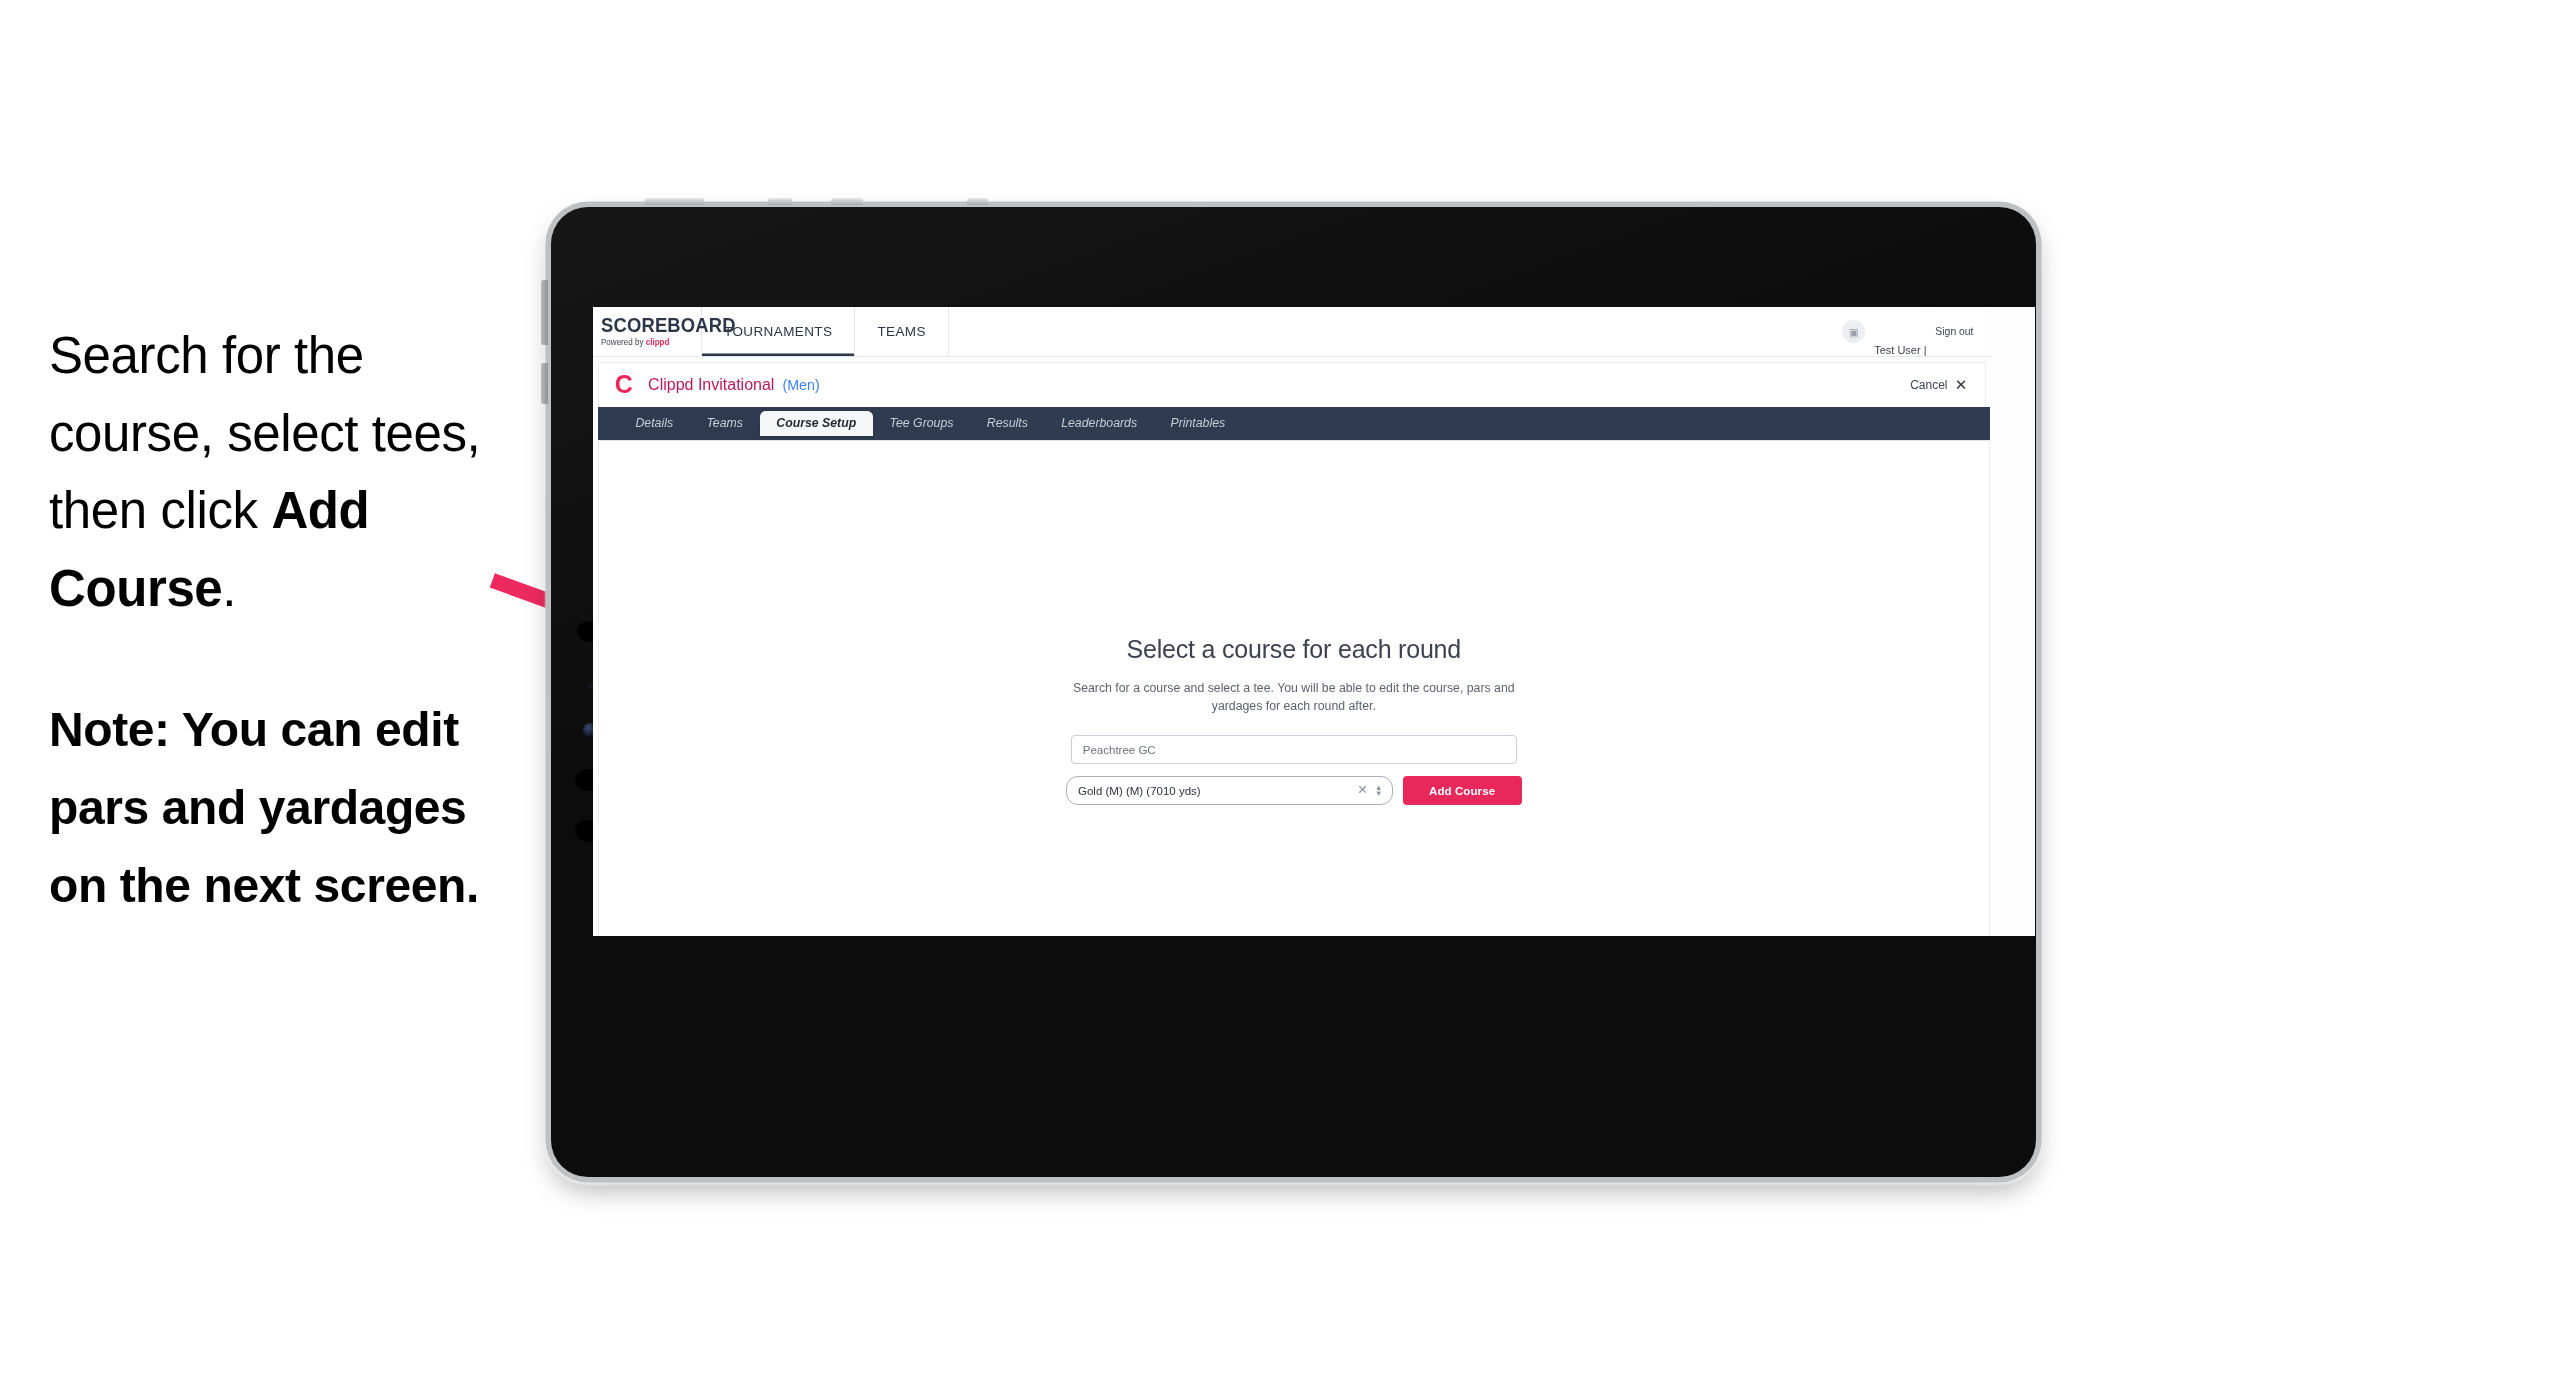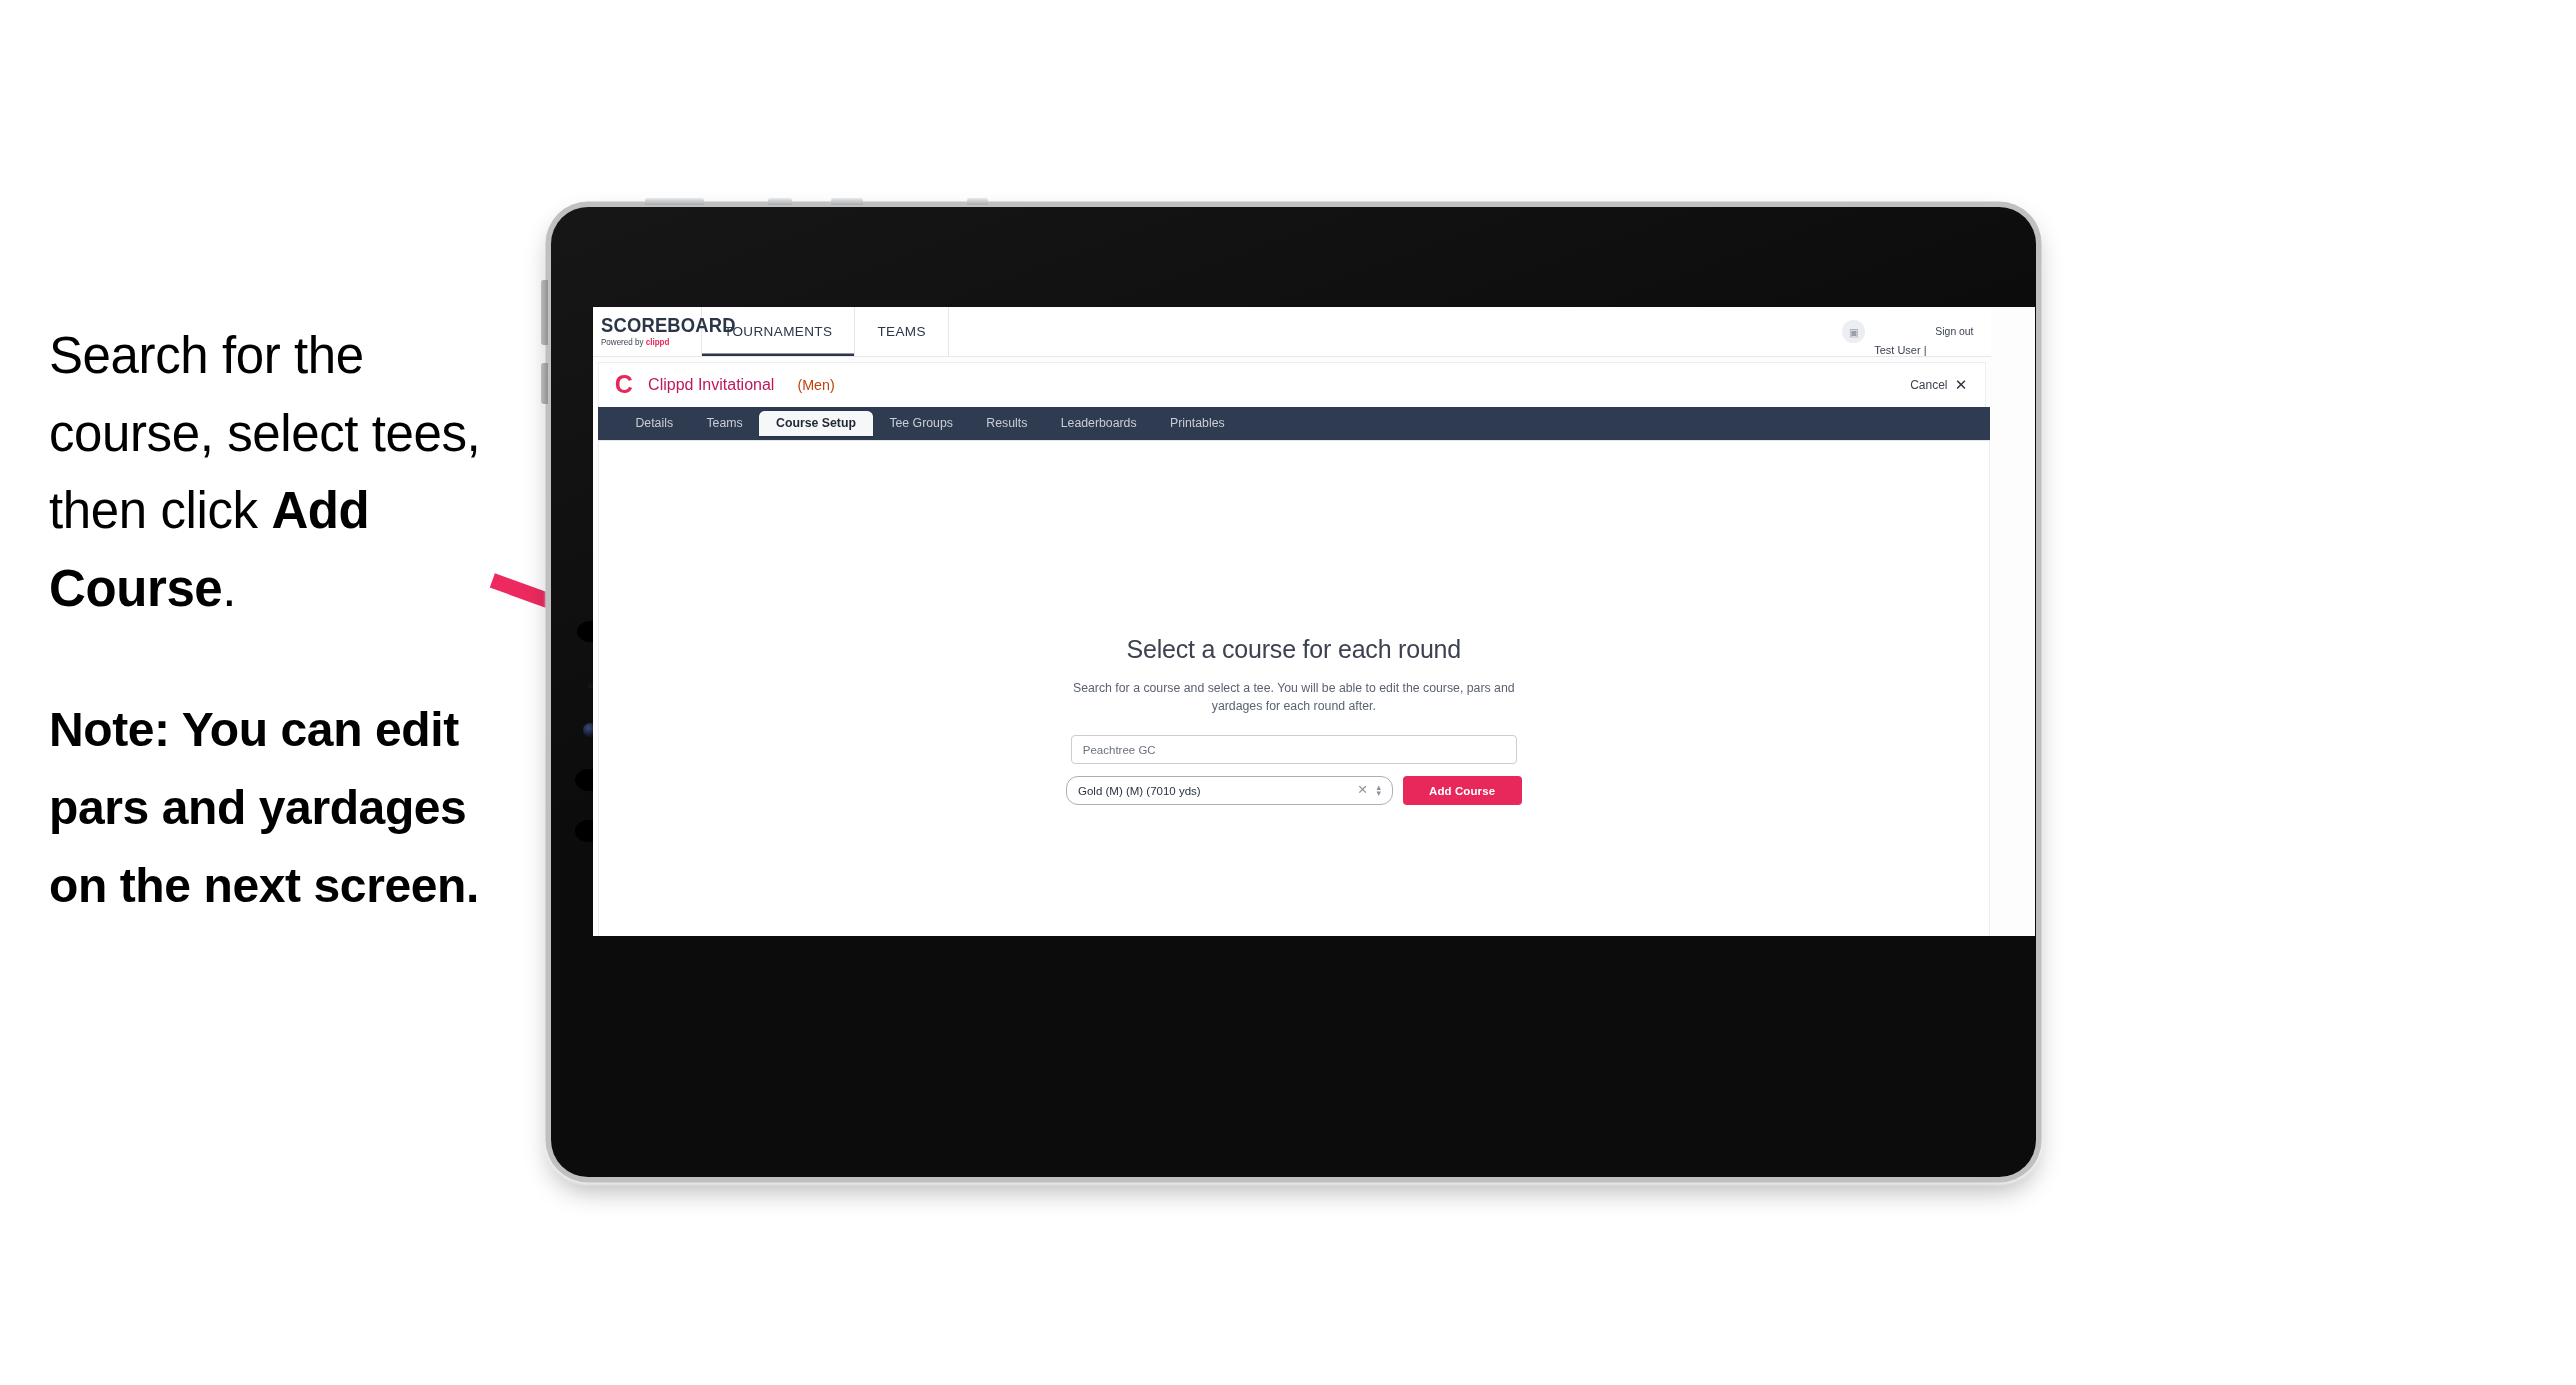--- a/index.html
+++ b/index.html
@@ -125,32 +125,32 @@
     background:#fff; border:0.8px solid #eceef1; border-bottom:none;
     display:flex; align-items:center;
   }
   .c-logo {
     margin-left:14.3px; width:21.5px; height:21.5px; flex:none;
     display:flex; align-items:center; justify-content:center;
     font-family:"Liberation Sans Narrow","Liberation Sans",sans-serif;
     font-weight:700; font-size:25px; color:#e8275a; line-height:1;
   }
   .t-title { margin-left:13.5px; font-size:16px; color:#be185d; }
-  .t-gender { margin-left:23px; font-size:14.3px; color:#c2410c; }
+  .t-gender { margin-left:8px; font-size:14.3px; color:#3b82f6; }
   .cancel-btn {
     margin-left:auto; margin-right:17.5px;
     display:flex; align-items:center; gap:7.2px;
     font-size:12px; color:#3c4351;
   }
   .cancel-x { font-size:15px; line-height:1; color:#2b3340; }
 
   
   .tabstrip {
     position:relative; margin-left:4.8px; width:1392px; height:33px;
-    background:#2f3b50; display:flex; align-items:flex-start; padding-left:21px;
+    background:#2f3b50; display:flex; align-items:flex-start; padding-left:21px;font-style:italic;
   }
   .tab {
     position:relative; font-size:12.3px; color:#c9ced8;
     padding:0 16.7px; height:33px; display:flex; align-items:center;
     white-space:nowrap;
   }
   .tab.active {
     color:#1f2733; font-weight:700; background:#f6f7f9;
     border-radius:5.6px 5.6px 0 0; height:25.5px; align-self:center;
     box-shadow:0 0.8px 2.4px rgba(0,0,0,0.22);

